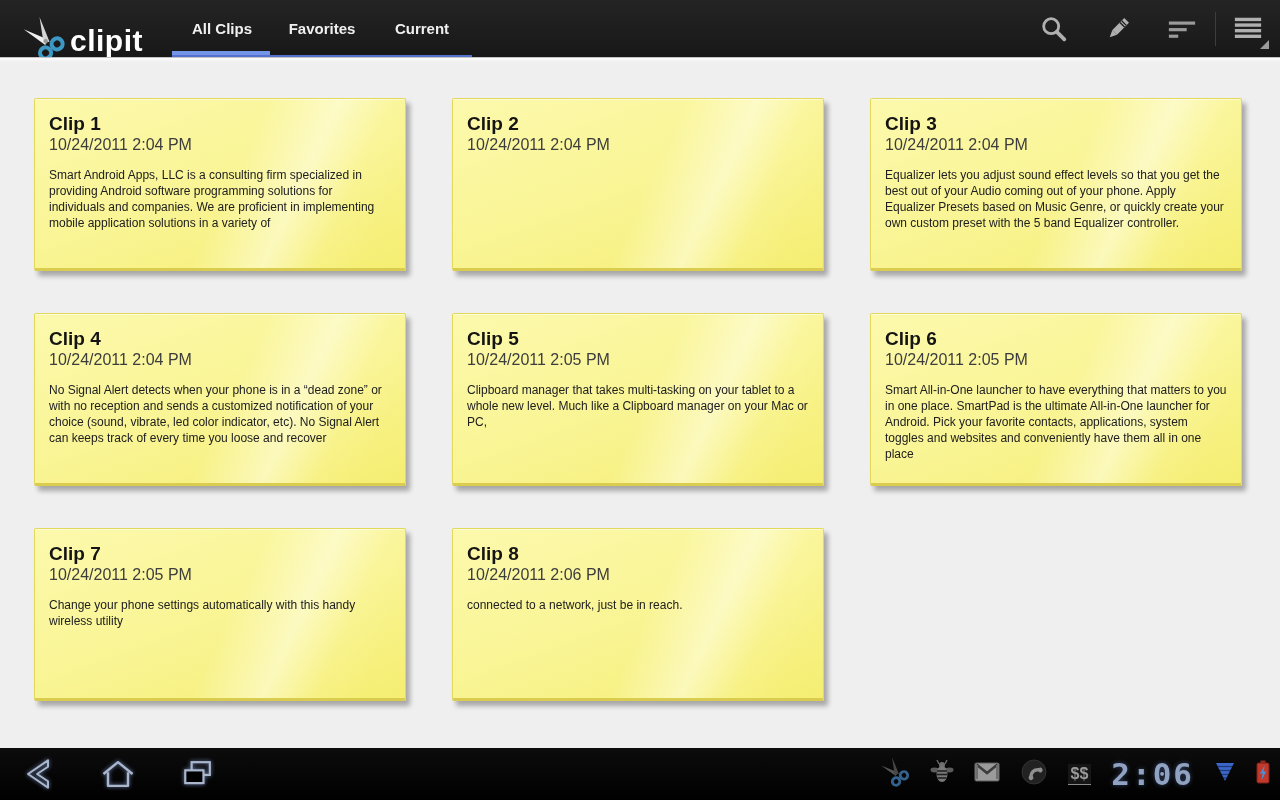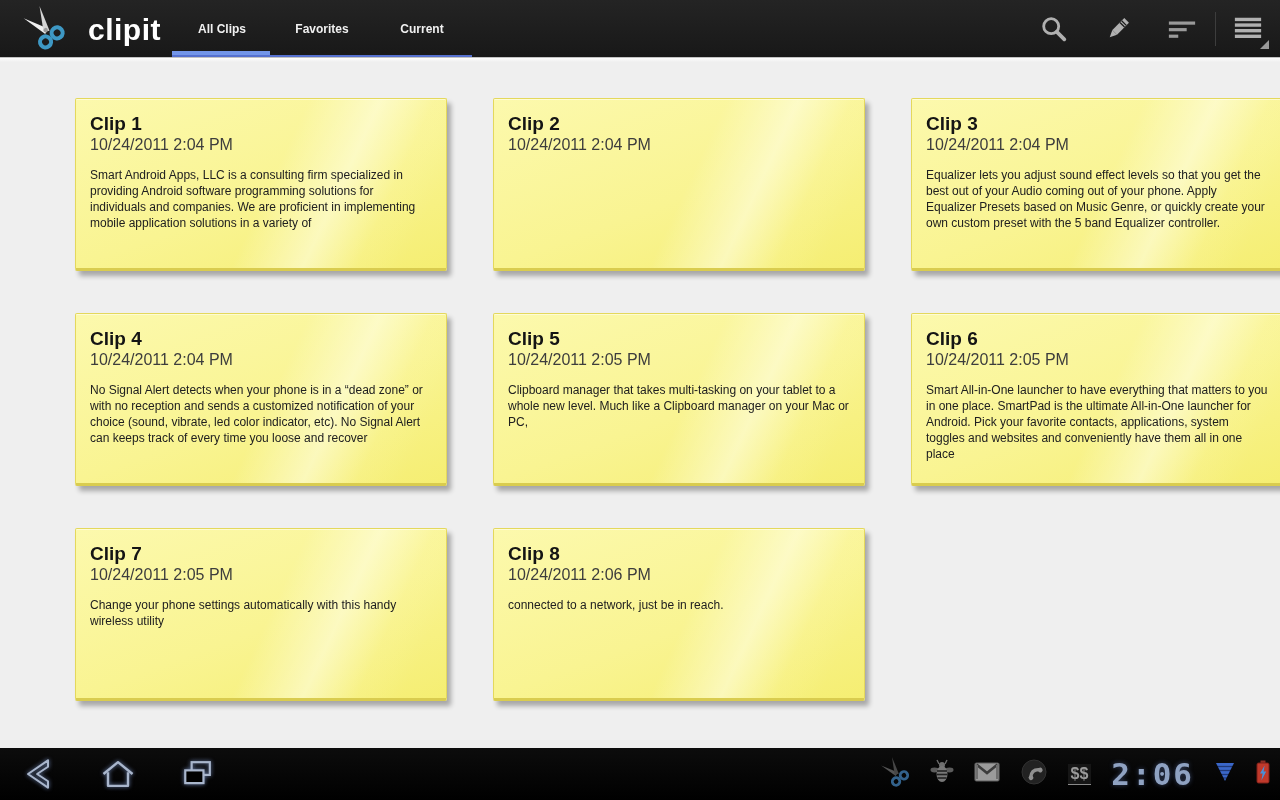--- a/index.html
+++ b/index.html
@@ -4,26 +4,26 @@
 <style>
   * { box-sizing: border-box; }
   html,body { margin:0; padding:0; background:#000; }
   body { width:1280px; height:800px; overflow:hidden;
          font-family:"Liberation Sans", sans-serif; }
   .stage { position:relative; width:1280px; height:800px; }
 
   
   .action-bar { position:absolute; top:0; left:0; width:1280px; height:57px;
     background:linear-gradient(#242424,#181818); }
-  .brand { position:absolute; left:22px; top:5px; display:flex; align-items:center; gap:22px;justify-content:space-between; }
+  .brand { position:absolute; left:22px; top:16px; display:flex; align-items:center; gap:4px;justify-content:space-between; }
   .brand-title { color:#fff; font-size:30px; font-weight:bold; letter-spacing:0.5px; }
 
   .tabs { position:absolute; left:172px; top:0; height:57px; width:300px; display:flex; }
   .tab { width:100px; height:100%; display:flex; align-items:center; justify-content:center;
-    color:#f0f0f0; font-size:12px; font-weight:bold; position:relative; cursor:pointer; }
+    color:#f0f0f0; font-size:15px; font-weight:bold; position:relative; cursor:pointer; }
   .tab-strip-line { position:absolute; left:0; right:0; bottom:0; height:2px; background:#5570cf; }
   .tab .active-bar { display:none; }
   .tab.active .active-bar { display:block; position:absolute; left:0; right:2px; bottom:0;
     height:6px; background:#7295e9; }
 
   .ab-icons { position:absolute; right:8px; top:0; height:57px; display:flex; align-items:center; }
   .ab-icon { width:32px; height:36px; display:flex; align-items:center; justify-content:center; margin-left:32px; cursor:pointer; }
   .ab-divider { width:1px; height:34px; background:#3d3d3d; margin-left:17px; }
   .ab-icon.menu { margin-left:16px; margin-right:8px; position:relative; }
   .menu-corner { position:absolute; right:-5px; bottom:-2px; width:0; height:0;
@@ -37,21 +37,21 @@
   .grid { position:absolute; top:0; left:0; padding:40px 34px; display:grid;
     grid-template-columns:repeat(3,372px); grid-auto-rows:173px;
     column-gap:46px; row-gap:42px; }
 
   .note { position:relative; width:372px; height:173px; padding:13px 14px; overflow:hidden;
     border:1px solid #e4d85c; border-bottom:3px solid #d9cc4f; border-radius:2px;
     background:
       linear-gradient(115deg, rgba(255,255,245,0) 52%, rgba(255,255,235,.55) 68%, rgba(253,250,190,.15) 80%, rgba(255,255,245,0) 90%),
       linear-gradient(160deg, #fcf9ad 0%, #f9f492 55%, #f5ee72 100%);
     box-shadow: inset 0 1px 0 rgba(255,255,255,.5), 4px 5px 5px rgba(0,0,0,.30);
-    cursor:pointer;margin-left:41px; }
+    cursor:pointer; }
   .note h2 { margin:0; font-size:19px; line-height:23px; color:#141414; font-weight:bold; }
   .note .ts { margin-top:2px; font-size:16px; line-height:16px; color:#3d3d3d; }
   .note .body { margin-top:14px; font-size:12px; line-height:16px; color:#202020; }
 
   
   .sysbar { position:absolute; left:0; top:748px; width:1280px; height:52px;
     background:linear-gradient(#0c0c0c,#000); display:flex; align-items:center; }
   .navs { display:flex; align-items:center; padding-left:18px; }
   .nav-btn { width:40px; height:40px; margin-right:40px; display:flex; align-items:center;
     justify-content:center; cursor:pointer;

